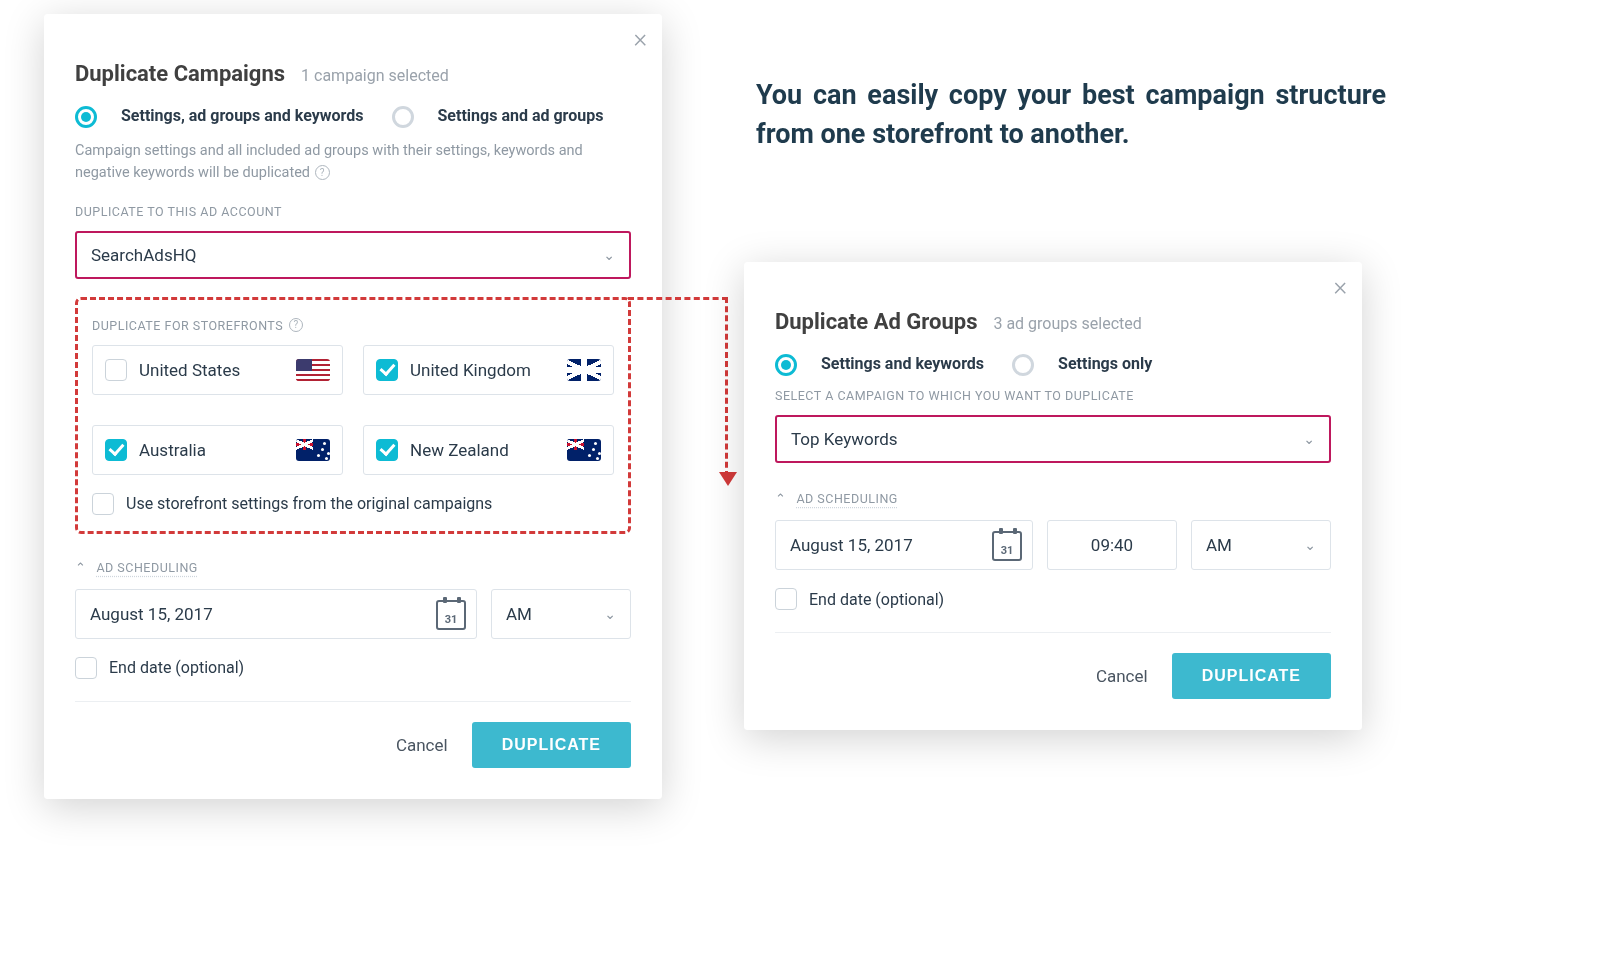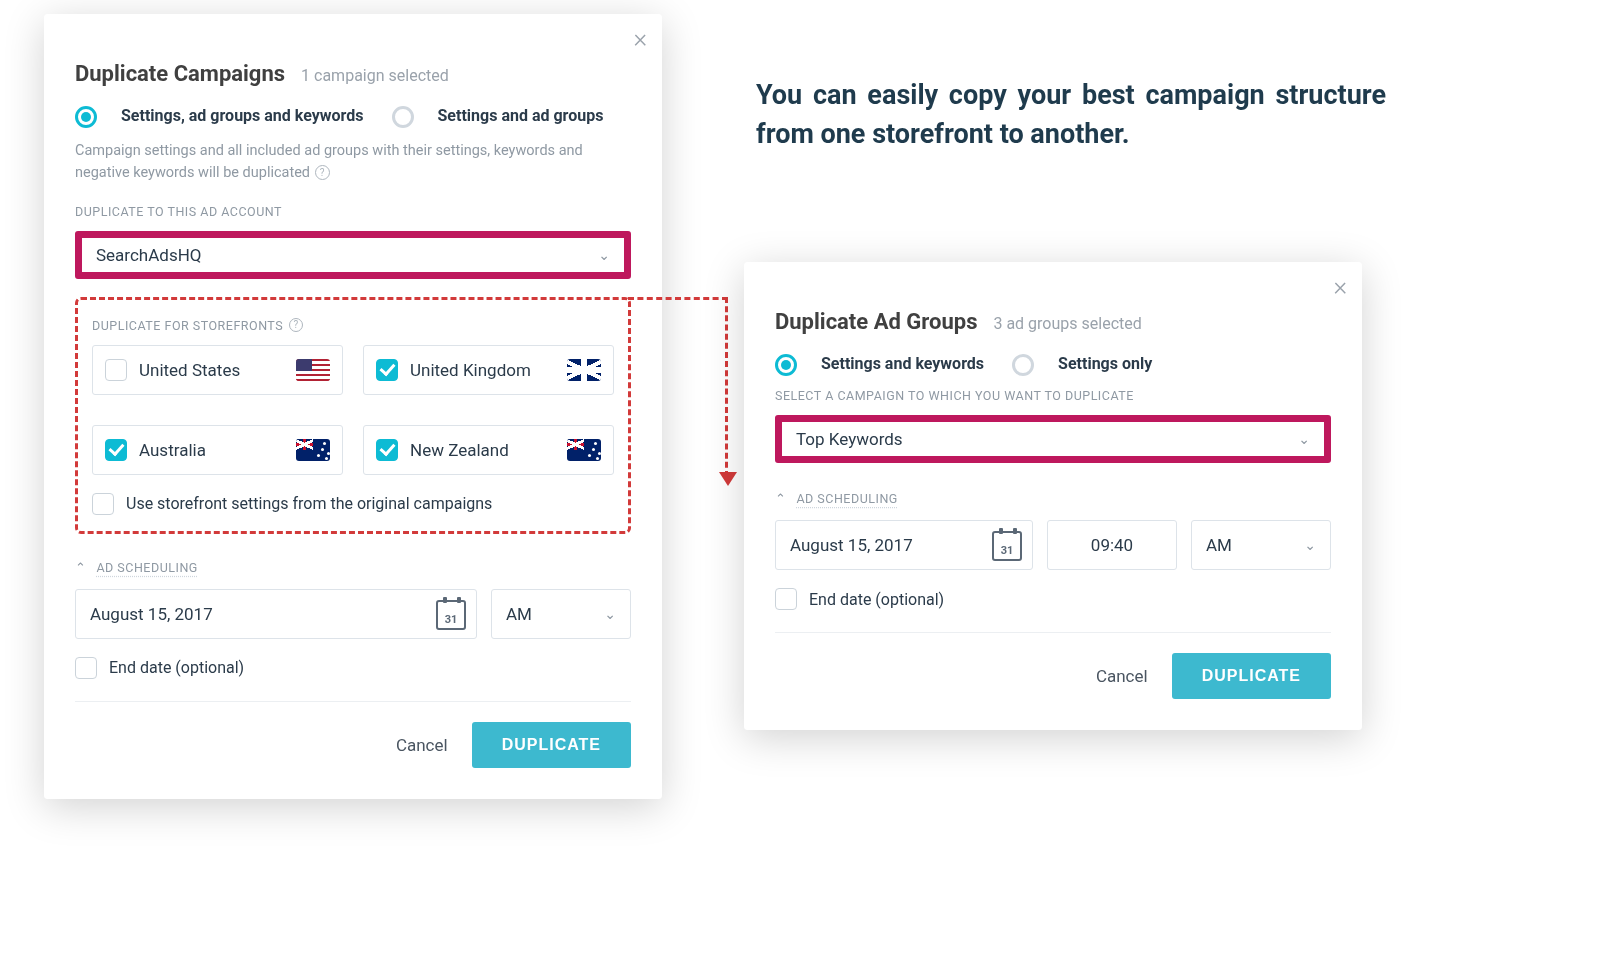--- a/index.html
+++ b/index.html
@@ -33,21 +33,21 @@
   .radio-opt { display:flex; gap:24px; cursor:pointer; }
   .radio-opt .lbl { font-size:16px; font-weight:700; color:#2b3b4a; }
   .radio { width:22px; height:22px; border-radius:50%; border:3px solid #d0d7de; display:inline-flex; align-items:center; justify-content:center; background:#fff;}
   .radio.on { border-color:#0dbbd4; }
   .radio.on::after { content:""; width:10px; height:10px; border-radius:50%; background:#0dbbd4; display:block; }
   .help { font-size:14.5px; color:#8f99a3; line-height:1.5; margin-bottom:20px; }
   .help .qmark { display:inline-block; width:15px; height:15px; border:1px solid #aeb6be; border-radius:50%; font-size:10px; color:#aeb6be; text-align:center; line-height:13px; vertical-align:middle; margin-left:1px;}
   .sect-label { font-size:12.5px; letter-spacing:.5px; color:#8f99a3; text-transform:uppercase; margin:10px 0 12px 0; display:flex; align-items:center; gap:6px;}
   .sect-label .qmark { display:inline-block; width:14px; height:14px; border:1px solid #aeb6be; border-radius:50%; font-size:10px; color:#aeb6be; text-align:center; line-height:12px;}
   .select {
-    width:100%; height:48px; border:7px solid #be185d; border-radius:3px;
+    width:100%; height:48px; border:2px solid #be185d; border-radius:3px;
     display:flex; align-items:center; padding:0 14px;
     font-size:17px; color:#2b3b4a; position:relative; cursor:pointer;
     background:#fff;
   }
   .select .chev {
     position:absolute; right:14px; top:0; bottom:0; display:flex; align-items:center;
     color:#8f99a3; font-size:14px;
   }
   .highlight-box {
     border:3px dashed #d23a3a;

